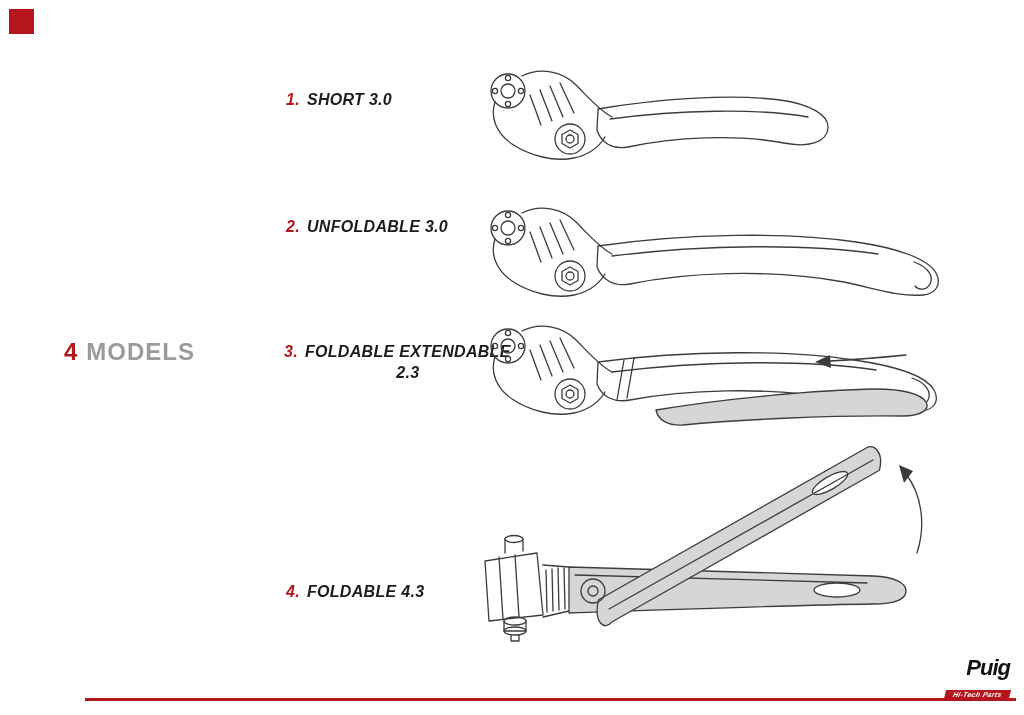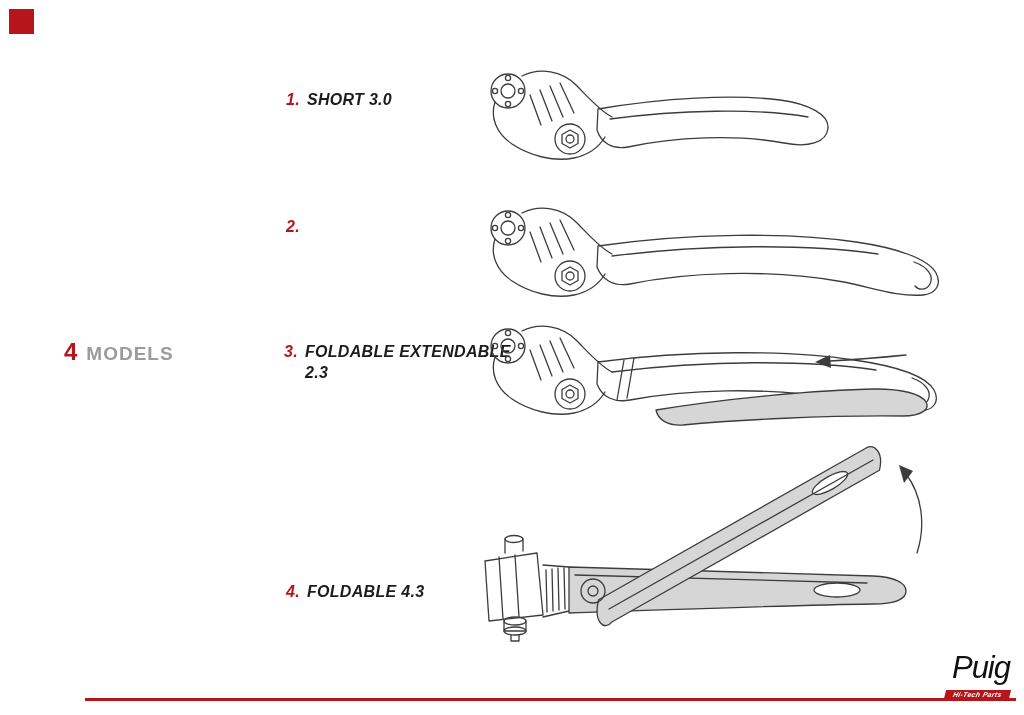--- a/index.html
+++ b/index.html
@@ -1,40 +1,40 @@
 <!DOCTYPE html>
 <html style="--accent-red: #b5151b; --models-gray: #9b9b9b; --label-black: #1c1c1c; --line-art: #3c3c3c; --shade-gray: #d6d6d6;"><head>
 <meta charset="utf-8">
 <style>
   *{margin:0;padding:0;box-sizing:border-box}
   html,body{width:1024px;height:715px;background:#fff;overflow:hidden}
   .page{position:relative;width:1024px;height:715px;background:#fff;font-family:"Liberation Sans",sans-serif}
   .corner-square{position:absolute;left:9px;top:9px;width:25px;height:25px;background:var(--accent-red,#b5151b)}
   .models-heading{position:absolute;left:64px;top:338px;display:flex;align-items:baseline;gap:9px}
   .models-heading .count{font-size:24px;font-weight:bold;color:var(--accent-red,#b5151b)}
-  .models-heading .word{font-size:19px;font-weight:bold;color:var(--models-gray,#9b9b9b);letter-spacing:1px}
+  .models-heading .word{font-size:24px;font-weight:bold;color:var(--models-gray,#9b9b9b);letter-spacing:1px}
   .model-label{position:absolute;display:flex;align-items:flex-start;font-style:italic;font-weight:bold;font-size:16px;letter-spacing:.3px;line-height:21px}
   .model-label .num{color:var(--accent-red,#b5151b);margin-right:7px;white-space:nowrap}
-  .model-label .name{color:var(--label-black,#1c1c1c);white-space:pre-line;text-align:left}
+  .model-label .name{color:var(--label-black,#1c1c1c);white-space:pre-line;text-align:center}
   #label-1{left:286px;top:89px}
   #label-2{left:286px;top:216px}
   #label-3{left:284px;top:341px}
   #label-4{left:286px;top:581px}
   .illus{position:absolute}
   #illus-1{left:478px;top:55px;width:360px;height:125px}
   #illus-2{left:478px;top:192px;width:470px;height:125px}
   #illus-3{left:478px;top:310px;width:470px;height:140px}
   #illus-4{left:475px;top:443px;width:460px;height:205px}
   .la{stroke:var(--line-art,#3c3c3c);fill:none;stroke-width:1.3;stroke-linecap:round;stroke-linejoin:round}
   .shade{fill:var(--shade-gray,#d6d6d6)}
   .slot{fill:#fff}
   .ah{fill:var(--line-art,#3c3c3c);stroke:none}
   .footer-rule{position:absolute;left:85px;width:931px;top:698px;height:3px;background:var(--accent-red,#b5151b)}
   .brand{position:absolute;right:14px;top:652px;text-align:right}
-  .brand .brand-text{font-size:31px;font-weight:normal;font-style:italic;color:#111;letter-spacing:-1px;line-height:31px}
+  .brand .brand-text{font-size:22px;font-weight:bold;font-style:italic;color:#111;letter-spacing:-1px;line-height:31px}
   .brand .brand-tag{display:inline-block;background:var(--accent-red,#b5151b);color:#fff;font-size:7px;font-weight:bold;font-style:italic;padding:1px 8px;transform:skewX(-14deg);margin-top:1px;letter-spacing:.3px}
 </style>
 </head>
 <body>
 
 <div class="page">
 
   <svg width="0" height="0" style="position:absolute" aria-hidden="true">
     <defs>
       <g id="pivot-assy" class="la">
@@ -63,20 +63,21 @@
     <span class="count">4</span>
     <span class="word">MODELS</span>
   </div>
 
   <div class="model-label" id="label-1">
     <span class="num">1.</span>
     <span class="name">SHORT 3.0</span>
   </div>
   <div class="model-label" id="label-2">
     <span class="num">2.</span>
+    <span class="name">UNFOLDABLE 3.0</span>
   </div>
   <div class="model-label" id="label-3">
     <span class="num">3.</span>
     <span class="name">FOLDABLE EXTENDABLE
 2.3</span>
   </div>
   <div class="model-label" id="label-4">
     <span class="num">4.</span>
     <span class="name">FOLDABLE 4.3</span>
   </div>

